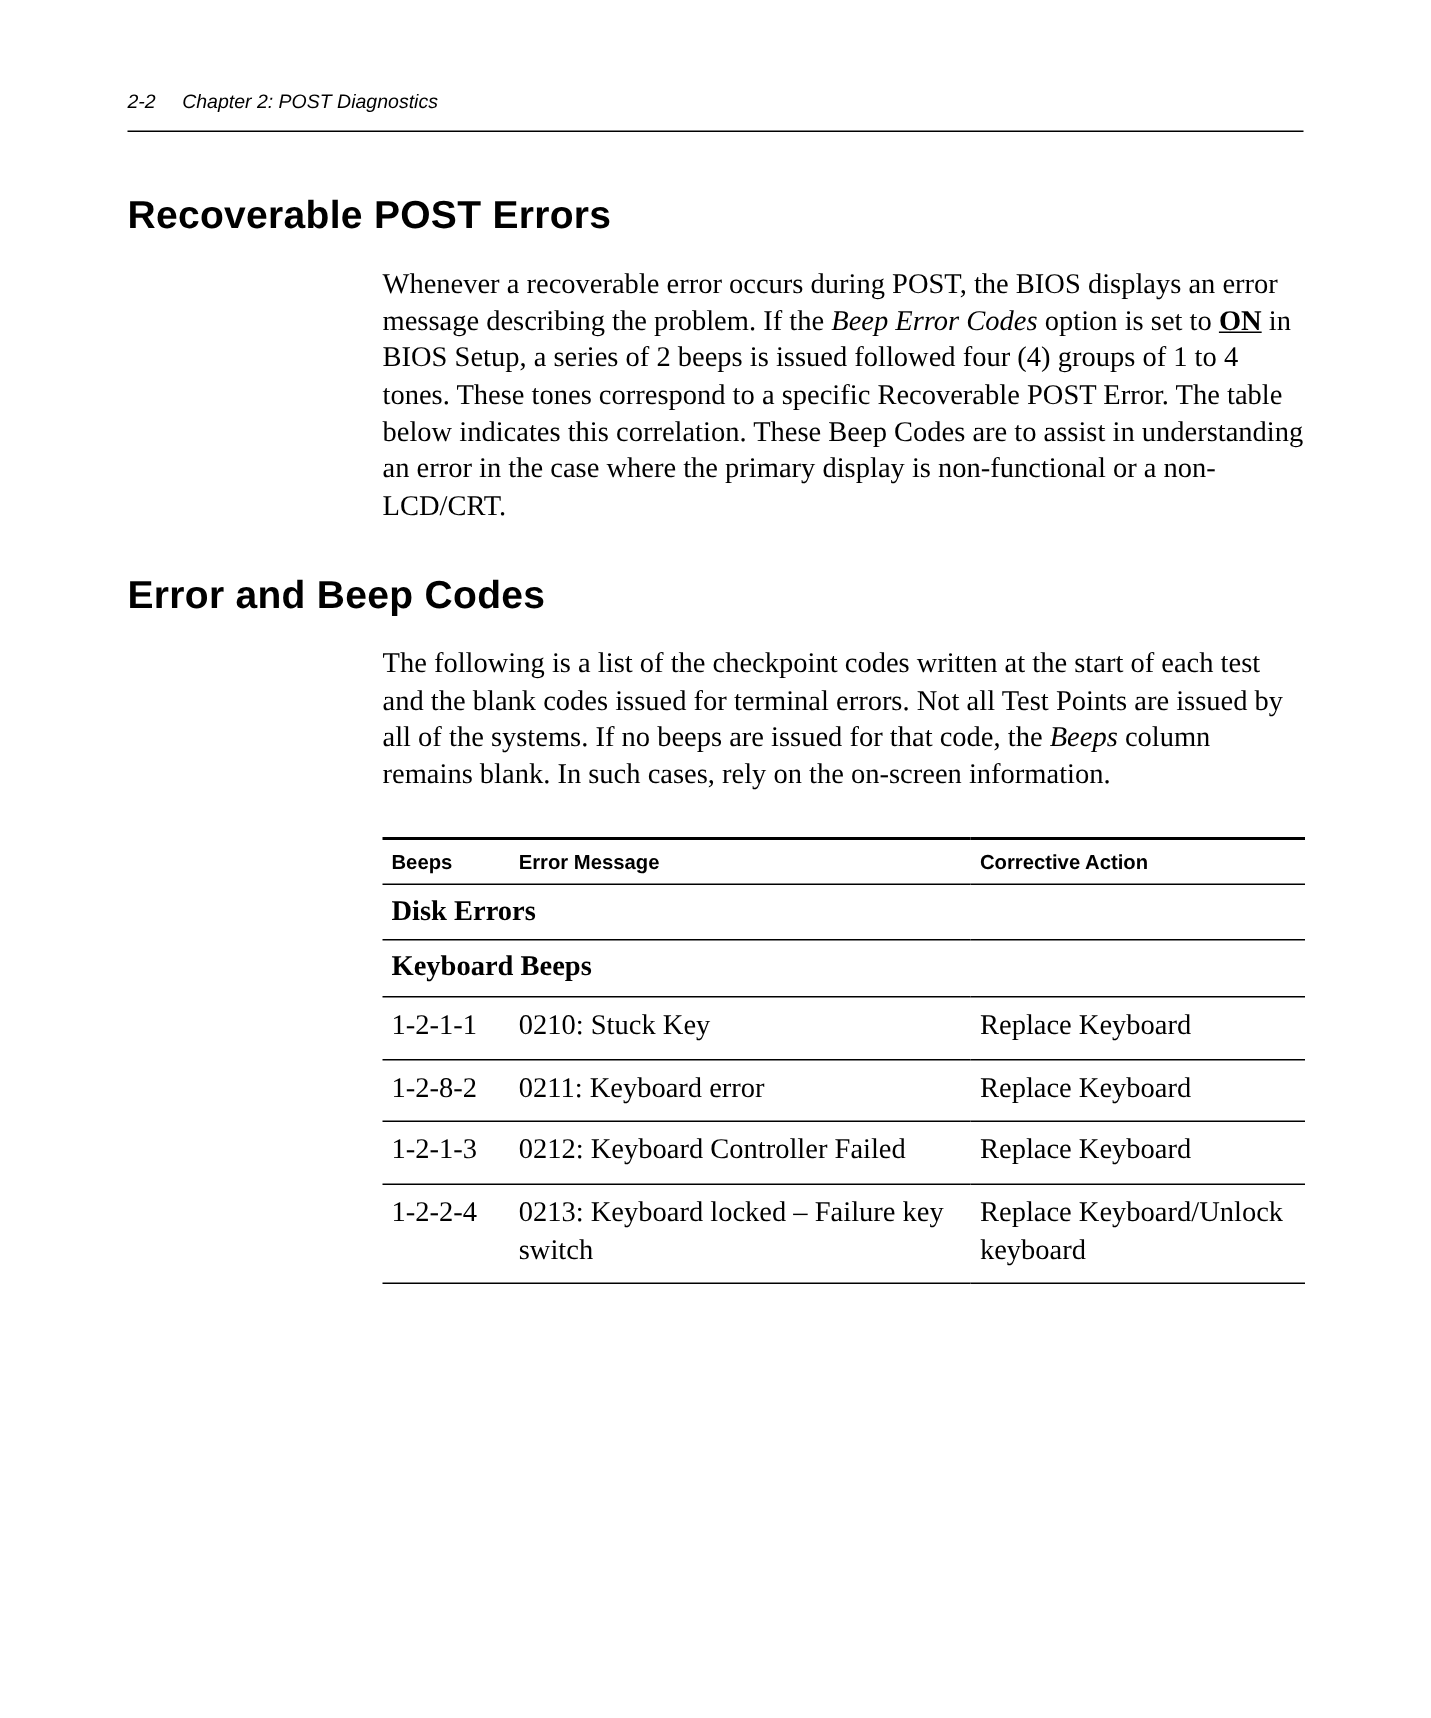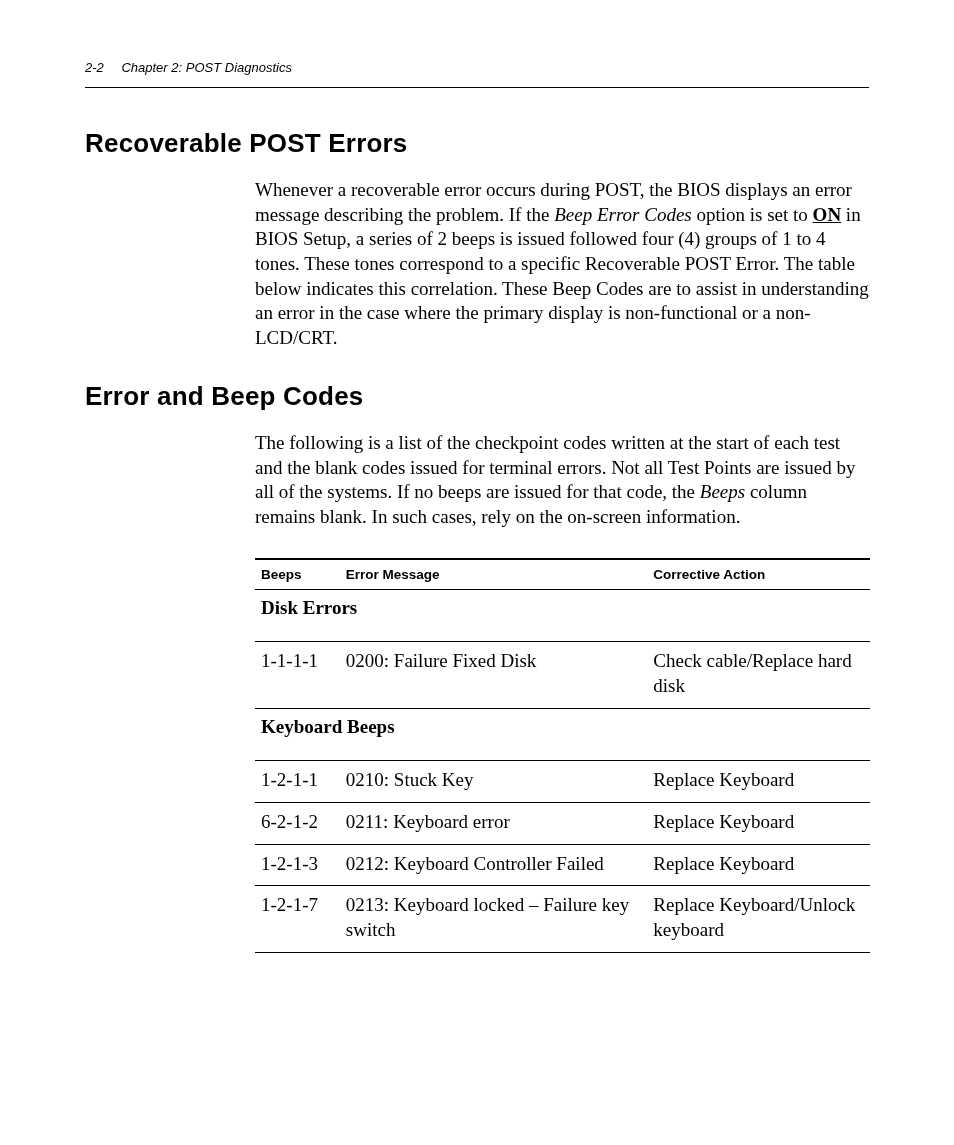--- a/index.html
+++ b/index.html
@@ -61,21 +61,21 @@
     border-bottom: 1px solid #000;
     padding: 7px 6px 9px 6px;
     vertical-align: top;
     line-height: 1.3;
   }
   table.codes tr.category td {
     font-family: "Palatino Linotype", "Book Antiqua", Palatino, Georgia, serif;
     font-weight: bold;
     font-size: 19px;
     padding-top: 6px;
-    padding-bottom: 21px;
+    padding-bottom: 6px;
   }
   table.codes col.beeps { width: 80px; }
   table.codes col.msg   { width: 290px; }
   table.codes col.act   { width: 210px; }
 </style>
 </head>
 <body>
 
 <div class="page">
 
@@ -106,44 +106,39 @@
       <tr>
         <th>Beeps</th>
         <th>Error Message</th>
         <th>Corrective Action</th>
       </tr>
     </thead>
     <tbody id="codes-body">
     <tr class="category">
           <td colspan="3">Disk Errors</td>
         </tr>
-        <tr>
-          <td>1-1-1-1</td>
-          <td>0200: Failure Fixed Disk</td>
-          <td>Check cable/Replace hard disk</td>
-        </tr>
         <tr class="category">
           <td colspan="3">Keyboard Beeps</td>
         </tr>
         <tr>
           <td>1-2-1-1</td>
           <td>0210: Stuck Key</td>
           <td>Replace Keyboard</td>
         </tr>
         <tr>
-          <td>6-2-1-2</td>
+          <td>1-2-8-2</td>
           <td>0211: Keyboard error</td>
           <td>Replace Keyboard</td>
         </tr>
         <tr>
           <td>1-2-1-3</td>
           <td>0212: Keyboard Controller Failed</td>
           <td>Replace Keyboard</td>
         </tr>
         <tr>
-          <td>1-2-1-7</td>
+          <td>1-2-2-4</td>
           <td>0213: Keyboard locked – Failure key switch</td>
           <td>Replace Keyboard/Unlock keyboard</td>
         </tr>
       </tbody>
   </table>
 
 </div>
 
 </body></html>

